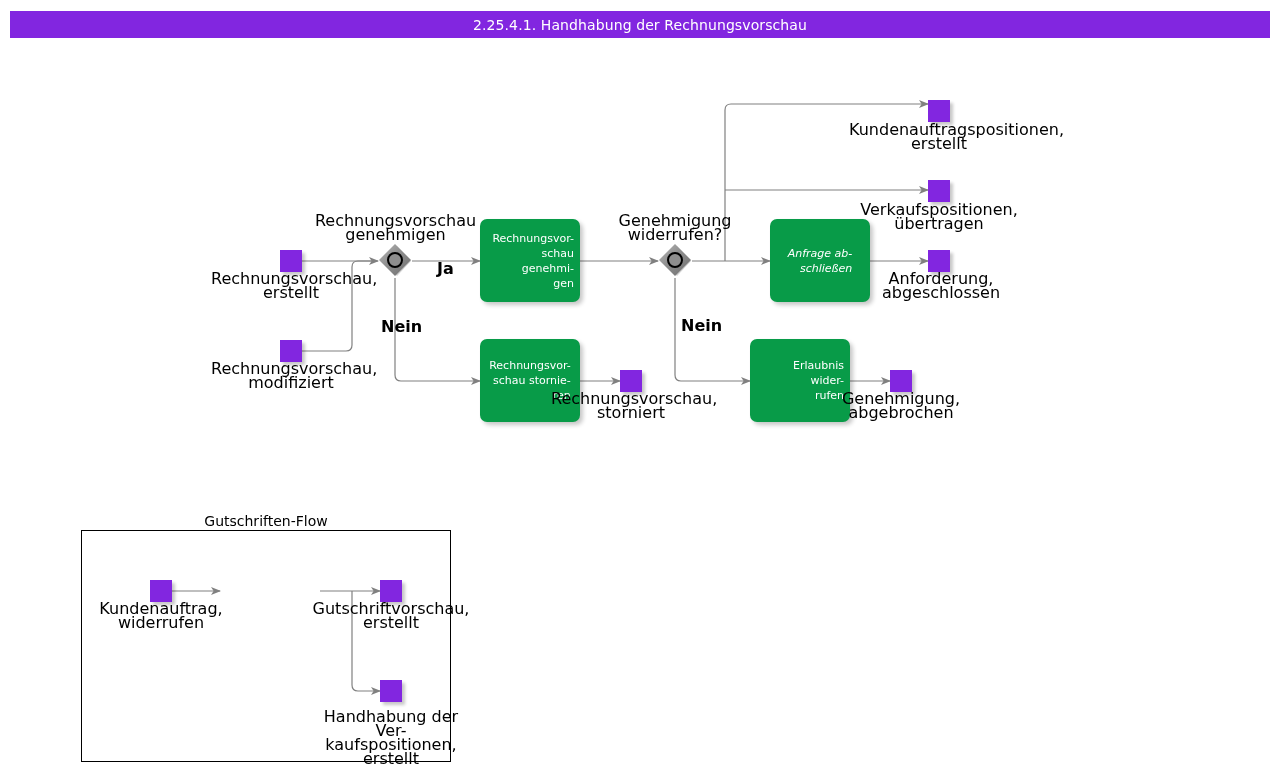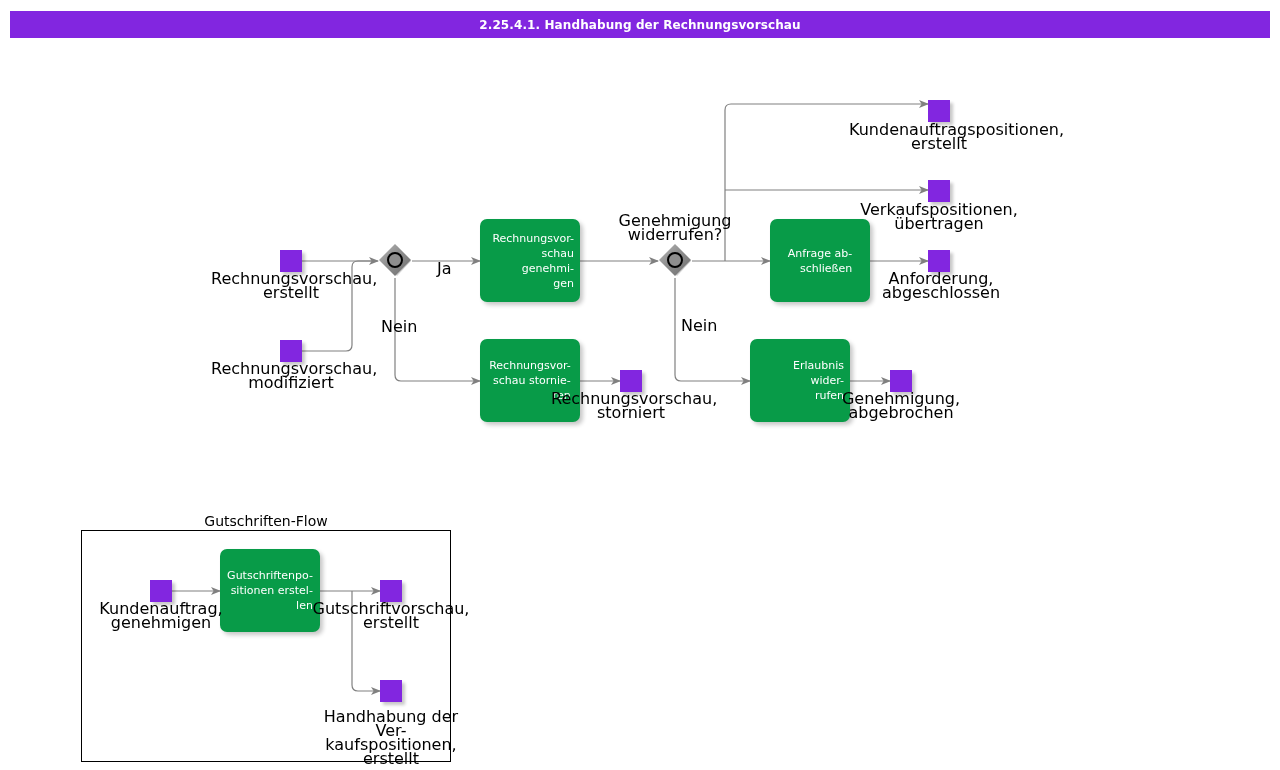--- a/index.html
+++ b/index.html
@@ -29,22 +29,22 @@
     width: 1260px;
     height: 27px;
     background: #8226e0;
     display: flex;
     align-items: center;
     justify-content: center;
   }
   .titlebar-text {
     color: #ffffff;
     font-family: "DejaVu Sans", sans-serif;
-    font-size: 12px;
-    font-weight: bold;
+    font-size: 14px;
+    font-weight: normal;
     letter-spacing: 0.1px;
     white-space: nowrap;
   }
 
   
   #wires {
     position: absolute;
     left: 0;
     top: 0;
     width: 1280px;
@@ -95,20 +95,21 @@
     font-family: "DejaVu Sans", sans-serif;
     font-size: 16px;
     line-height: 14px;
     color: #000000;
     text-align: center;
     white-space: pre-line;
   }
   .lbl-left {
     text-align: left;
     white-space: nowrap;
+    font-weight: bold;
   }
 
   
   .subprocess {
     position: absolute;
     border: 1px solid #000000;
     background: transparent;
     box-sizing: border-box;
   }
   .subprocess-title {
@@ -193,20 +194,22 @@
           <stop offset="0%" stop-color="#b7b7b7"></stop>
           <stop offset="45%" stop-color="#8e8e8e"></stop>
           <stop offset="100%" stop-color="#6e6e6e"></stop>
         </linearGradient>
       </defs>
       <polygon points="19,3 33,18 19,33 5,18" fill="rgba(0,0,0,0.18)"></polygon>
       <polygon points="17,1 33,17 17,33 1,17" fill="url(#gwg1)"></polygon>
       <circle cx="17" cy="17" r="7" fill="#8e8e8e" stroke="#000000" stroke-width="2"></circle>
     </svg>
   </div>
+  <div class="lbl" style="left:308px; top:214px; width:175px;">Rechnungsvorschau
+genehmigen</div>
 
   <div class="gateway" style="left:658px; top:243px;">
     <svg width="34" height="34" viewBox="0 0 34 34" xmlns="http://www.w3.org/2000/svg">
       <defs>
         <linearGradient id="gwg2" x1="0" y1="0" x2="1" y2="1">
           <stop offset="0%" stop-color="#b7b7b7"></stop>
           <stop offset="45%" stop-color="#8e8e8e"></stop>
           <stop offset="100%" stop-color="#6e6e6e"></stop>
         </linearGradient>
       </defs>
@@ -227,35 +230,30 @@
 schau  genehmi-
 gen</span>
   </div>
 
   <div class="task" style="left:480px; top:339px; width:100px; height:83px;">
     <span class="task-label">Rechnungsvor-
 schau  stornie-
 ren</span>
   </div>
 
-  <div class="task" style="left:770px; top:219px; width:100px; height:83px;">
+  <div class="task" style="left:770px; top:219px; width:100px; height:83px;font-style:italic;">
     <span class="task-label">Anfrage ab-
 schließen</span>
   </div>
 
   <div class="task" style="left:750px; top:339px; width:100px; height:83px;">
     <span class="task-label">Erlaubnis wider-
 rufen</span>
   </div>
 
-  <div class="task" style="left:220px; top:549px; width:100px; height:83px;">
-    <span class="task-label">Gutschriftenpo-
-sitionen  erstel-
-len</span>
-  </div>
 
   <div class="event" style="left:280px; top:250px;"></div>
   <div class="lbl" style="left:211px; top:272px; width:160px;">Rechnungsvorschau,
 erstellt</div>
 
   <div class="event" style="left:280px; top:340px;"></div>
   <div class="lbl" style="left:211px; top:362px; width:160px;">Rechnungsvorschau,
 modifiziert</div>
 
   <div class="event" style="left:620px; top:370px;"></div>
@@ -273,21 +271,21 @@
   <div class="event" style="left:928px; top:250px;"></div>
   <div class="lbl" style="left:861px; top:272px; width:160px;">Anforderung,
 abgeschlossen</div>
 
   <div class="event" style="left:890px; top:370px;"></div>
   <div class="lbl" style="left:821px; top:392px; width:160px;">Genehmigung,
 abgebrochen</div>
 
   <div class="event" style="left:150px; top:580px;"></div>
   <div class="lbl" style="left:91px; top:602px; width:140px;">Kundenauftrag,
-genehmigen</div>
+widerrufen</div>
 
   <div class="event" style="left:380px; top:580px;"></div>
   <div class="lbl" style="left:311px; top:602px; width:160px;">Gutschriftvorschau,
 erstellt</div>
 
   <div class="event" style="left:380px; top:680px;"></div>
   <div class="lbl" style="left:311px; top:710px; width:160px;">Handhabung der Ver-
 kaufspositionen,
 erstellt</div>
 

